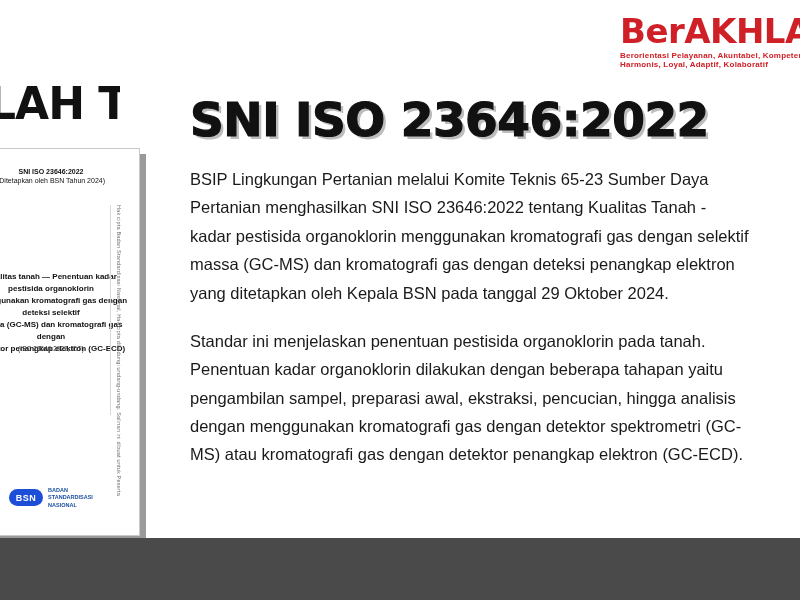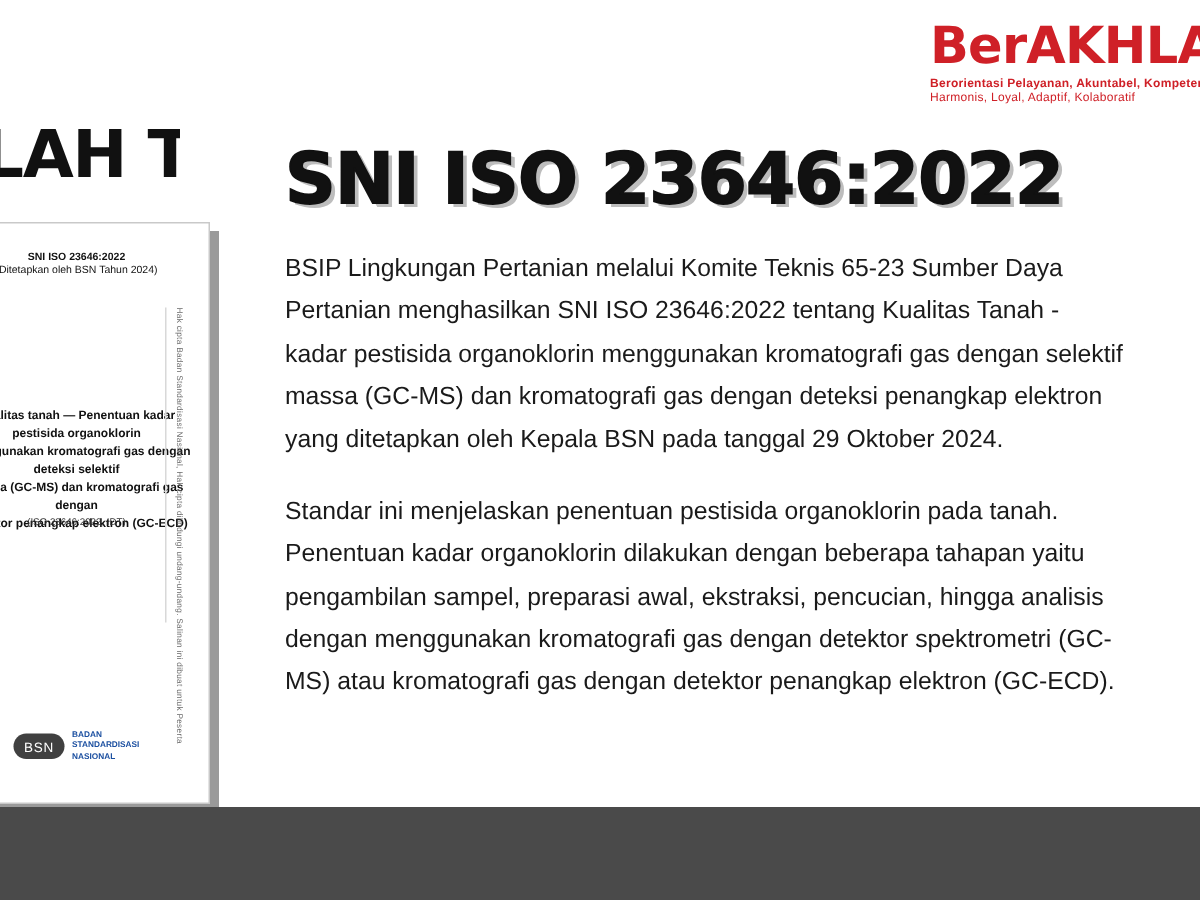--- a/index.html
+++ b/index.html
@@ -38,21 +38,21 @@
     font-size: 8px;
     font-weight: bold;
     color: #cf2027;
     white-space: nowrap;
     overflow: hidden;
     letter-spacing: 0.2px;
   }
   .brand-logo .brand-tag2 {
     margin-top: 1px;
     font-size: 8px;
-    font-weight: normal;
+    font-weight: bold;
     color: #cf2027;
     white-space: nowrap;
     overflow: hidden;
     letter-spacing: 0.2px;
   }
 
   
   .terbit-banner {
     position: absolute;
     left: -70px;
@@ -152,24 +152,24 @@
     bottom: 26px;
     display: flex;
     align-items: center;
     justify-content: center;
     gap: 5px;
   }
   .bsn-mark {
     width: 34px;
     height: 17px;
     border-radius: 9px;
-    background: #404040;
+    background: #1d4ed8;
     color: #ffffff;
     font-size: 9px;
-    font-weight: normal;
+    font-weight: bold;
     display: flex;
     align-items: center;
     justify-content: center;
     letter-spacing: 0.5px;
   }
   .bsn-text {
     font-size: 5.5px;
     font-weight: bold;
     color: #1b4fa0;
     line-height: 1.35;

